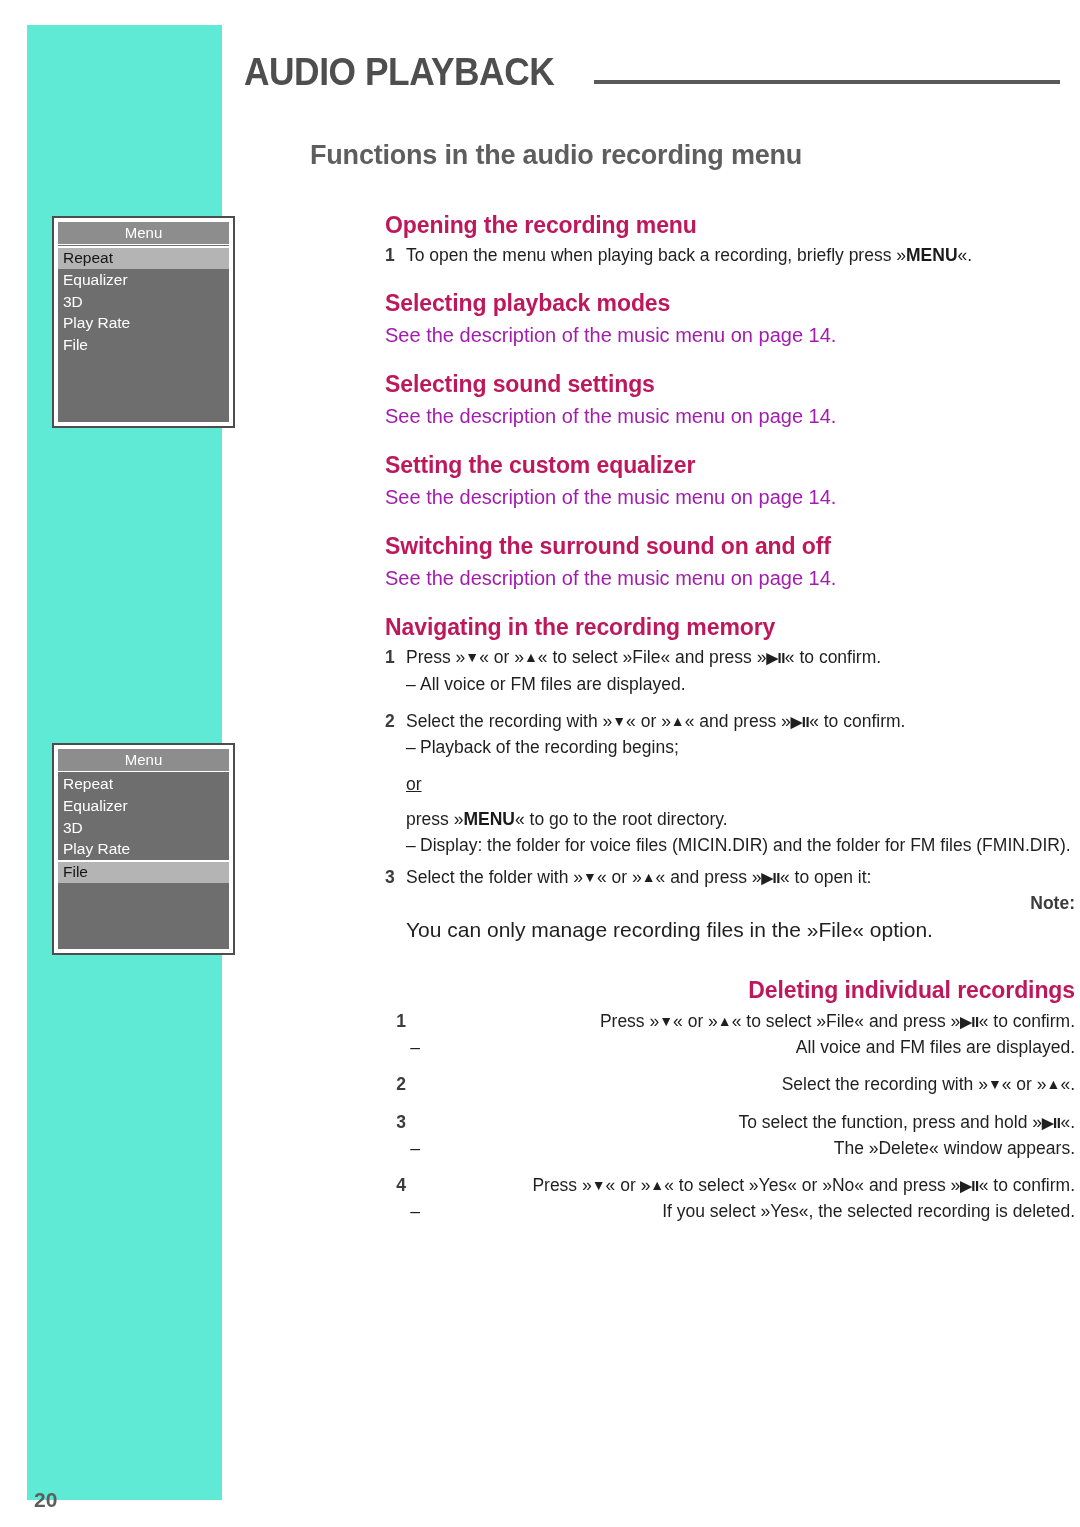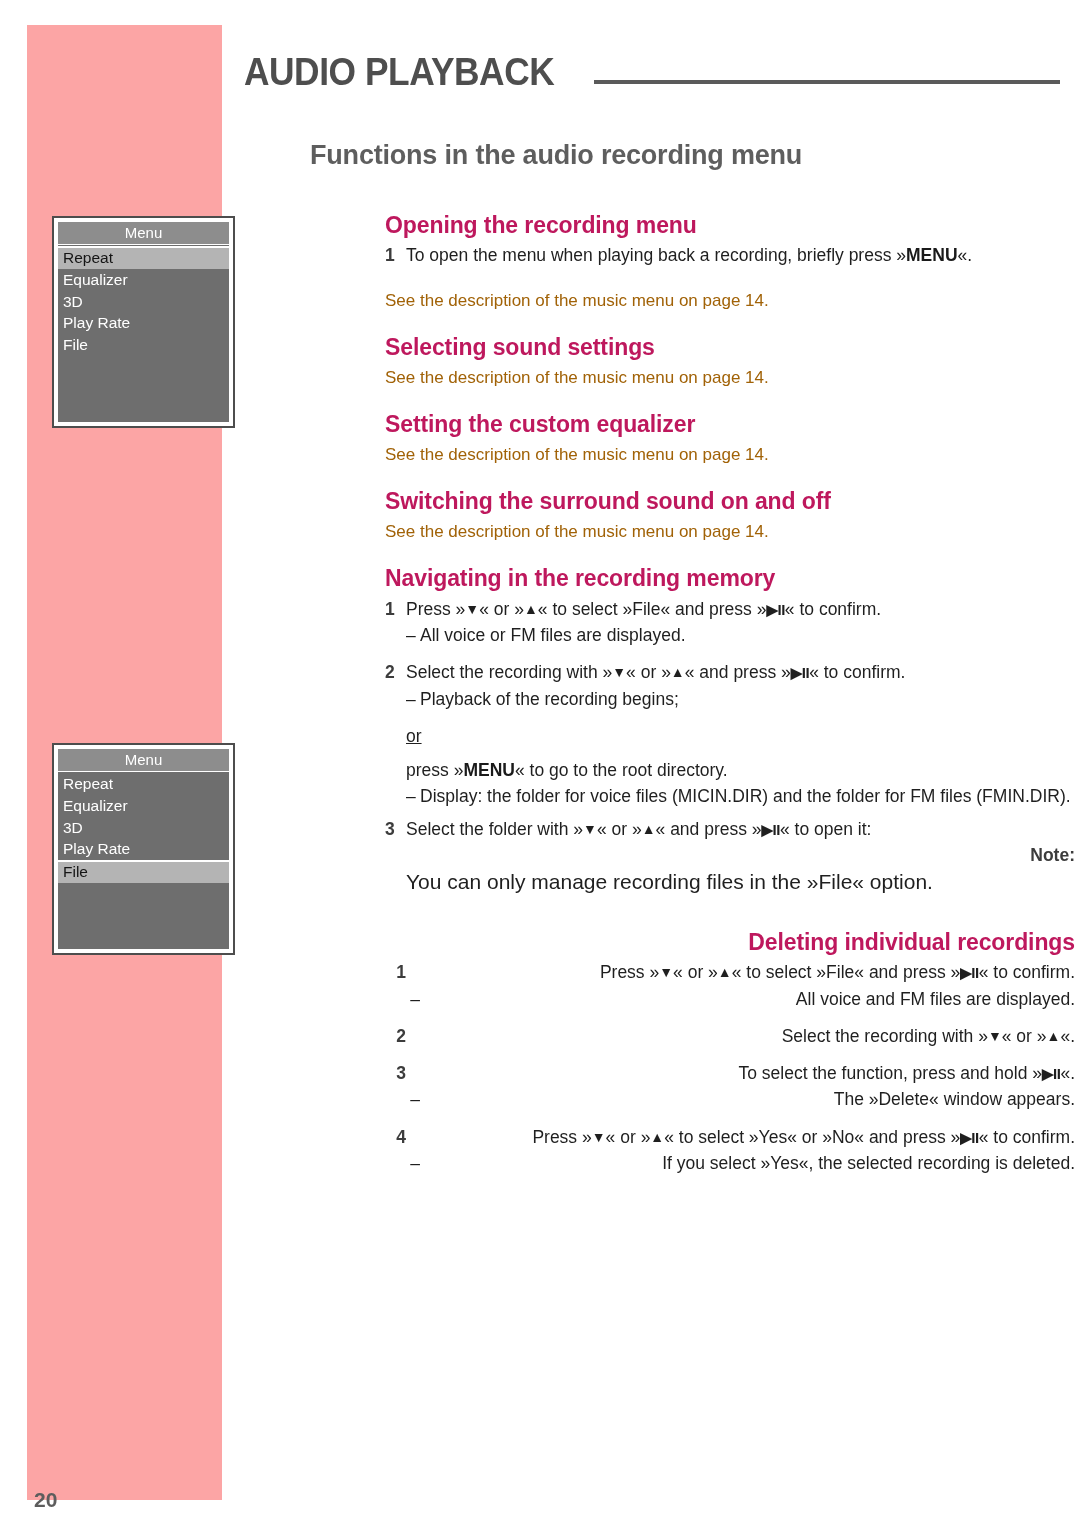--- a/index.html
+++ b/index.html
@@ -15,21 +15,21 @@
     overflow: hidden;
   }
 
   
   .sidebar {
     position: absolute;
     left: 27px;
     top: 25px;
     width: 195px;
     height: 1475px;
-    background: #fca5a5;
+    background: #5eead4;
   }
   .page-number-wrap {
     position: absolute;
     left: 0;
     top: 1463px;
     width: 195px;
   }
   .page-number-inner {
     margin-left: 7px;
     font-size: 21px;
@@ -92,22 +92,22 @@
     font-weight: bold;
     color: #be185d;
     margin: 0 0 6px 0;
     letter-spacing: -0.1px;
     line-height: 1.15;
   }
   .block { margin-bottom: 22px; }
   .block:last-child { margin-bottom: 0; text-align: right; }
 
   p.para {
-    font-size: 17px;
-    color: #a16207;
+    font-size: 20px;
+    color: #a21caf;
     margin: 0 0 2px 0;
     line-height: 1.33;
   }
 
   
   .step {
     display: flex;
     font-size: 17.5px;
     color: #1f1f1f;
     line-height: 1.33;
@@ -268,20 +268,21 @@
 
   <div class="block">
     <h2 class="sect">Opening the recording menu</h2>
     <div class="step">
       <span class="num">1</span>
       <span class="txt"><span>To open the menu when playing back a recording, briefly press </span><span>»</span><b class="key">MENU</b><span>«</span><span>.</span></span>
     </div>
   </div>
 
   <div class="block">
+    <h2 class="sect">Selecting playback modes</h2>
     <p class="para">See the description of the music menu on page 14.</p>
   </div>
 
   <div class="block">
     <h2 class="sect">Selecting sound settings</h2>
     <p class="para">See the description of the music menu on page 14.</p>
   </div>
 
   <div class="block">
     <h2 class="sect">Setting the custom equalizer</h2>

